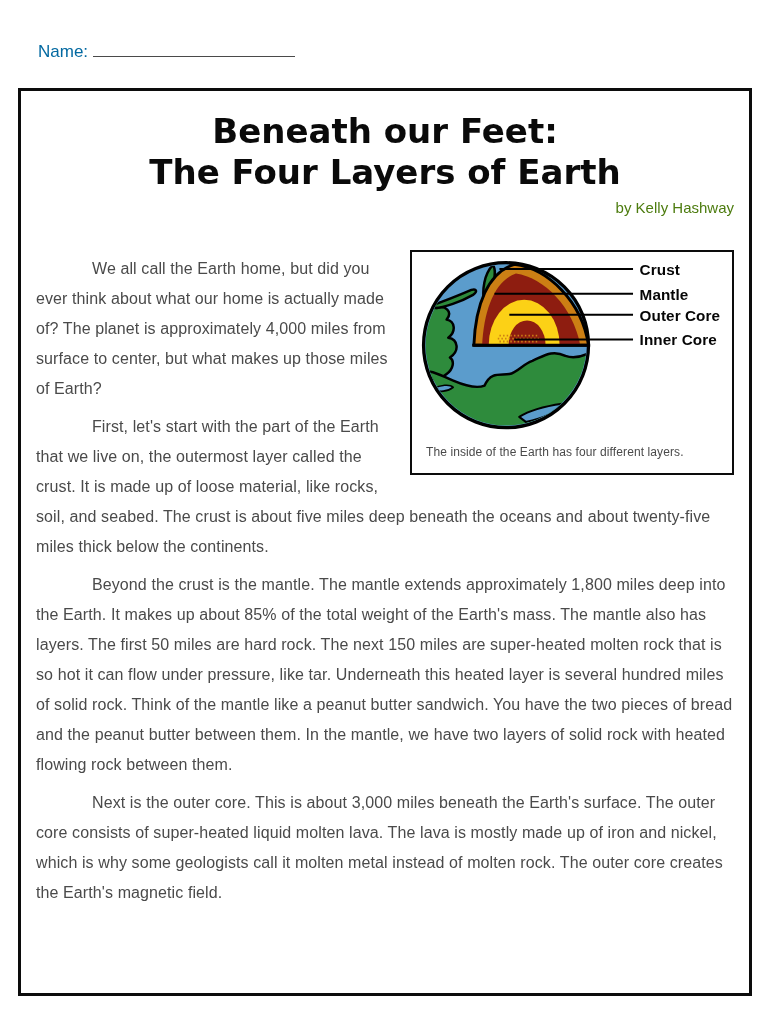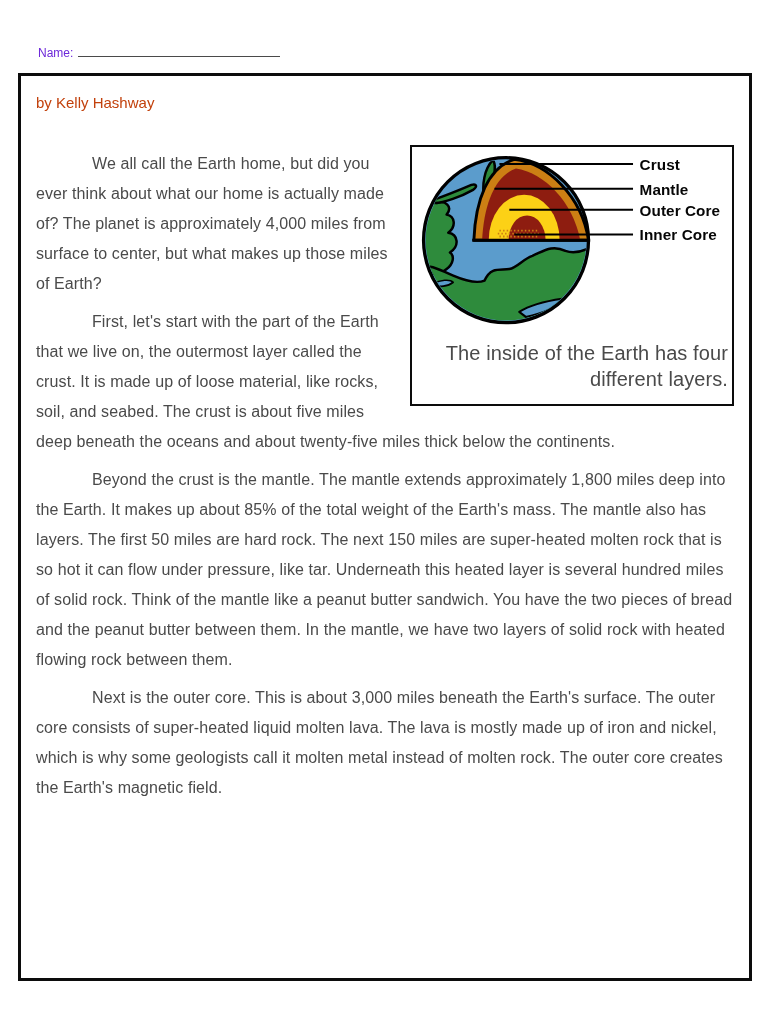--- a/index.html
+++ b/index.html
@@ -1,50 +1,51 @@
 <!DOCTYPE html>
 <html><head>
 <meta charset="utf-8">
 <style>
   html,body{margin:0;padding:0;background:#ffffff;}
   body{width:770px;height:1024px;font-family:"Liberation Sans",sans-serif;overflow:hidden;}
   .page{padding:42px 18px 0;}
 
-  .name-row{margin:0 0 13px 20px;font-size:12px;color:#6d28d9;}
+  .name-row{margin:0 0 26px 20px;font-size:17px;color:#0369a1;}
   .name-line{display:inline-block;width:202px;height:14px;border-bottom:1.7px solid #4a4a4a;margin-left:5px;}
 
   .sheet{position:relative;box-sizing:border-box;height:908px;border:3px solid #0c0c0c;background:#fff;padding:12px 15px 0;overflow:hidden;}
 
   .title{margin:8px 0 0;text-align:center;font-family:"DejaVu Sans",sans-serif;font-weight:bold;font-size:34px;line-height:1.2;color:#0a0a0a;}
-  .byline{text-align:left;font-size:15px;color:#c2410c;margin:6px 0 38px;}
+  .byline{text-align:right;font-size:15px;color:#4d7c0f;margin:6px 0 38px;}
 
   .content{font-size:16px;line-height:30px;color:#4a4a4a;letter-spacing:0.1px;}
   .para{margin:0 0 8px;text-indent:56px;}
 
   .earth-figure{float:right;width:324px;box-sizing:border-box;margin:-4px 0 10px 10px;border:2.5px solid #0c0c0c;background:#fff;padding:0;}
   .earth-figure svg{display:block;width:100%;height:auto;}
-  .earth-figure figcaption{text-align:right;font-size:20px;color:#4a4a4a;padding:2px 4px 12px;line-height:1.3;text-indent:0;}
+  .earth-figure figcaption{text-align:left;font-size:12px;color:#4a4a4a;padding:2px 14px 12px;line-height:1.3;text-indent:0;}
 
   .footer{position:absolute;left:14px;right:14px;bottom:6px;border-top:1px dashed #dcdcdc;padding-top:7px;text-align:center;font-size:13.5px;font-style:italic;font-weight:bold;color:#111;}
   .footer .dash{margin:0 14px;color:#222;}
   .footer .url{color:#1c4b68;text-decoration:underline;cursor:pointer;}
 
   .diagram-label{font-family:"Liberation Sans",sans-serif;font-weight:bold;font-size:18.5px;fill:#060606;}
 </style>
 </head>
 <body>
 
 <div class="page">
 
   <div class="name-row">
     <span>Name:</span><span class="name-line"></span>
   </div>
 
   <div class="sheet">
 
+    <h1 class="title"><span>Beneath our Feet:</span><br><span>The Four Layers of Earth</span></h1>
 
     <div class="byline">by Kelly Hashway</div>
 
     <div class="content">
 
       <figure class="earth-figure">
         <svg viewBox="0 0 388 232" aria-hidden="true">
           <defs>
             <clipPath id="globe-clip">
                 <circle cx="114" cy="113" r="97.5"></circle>

